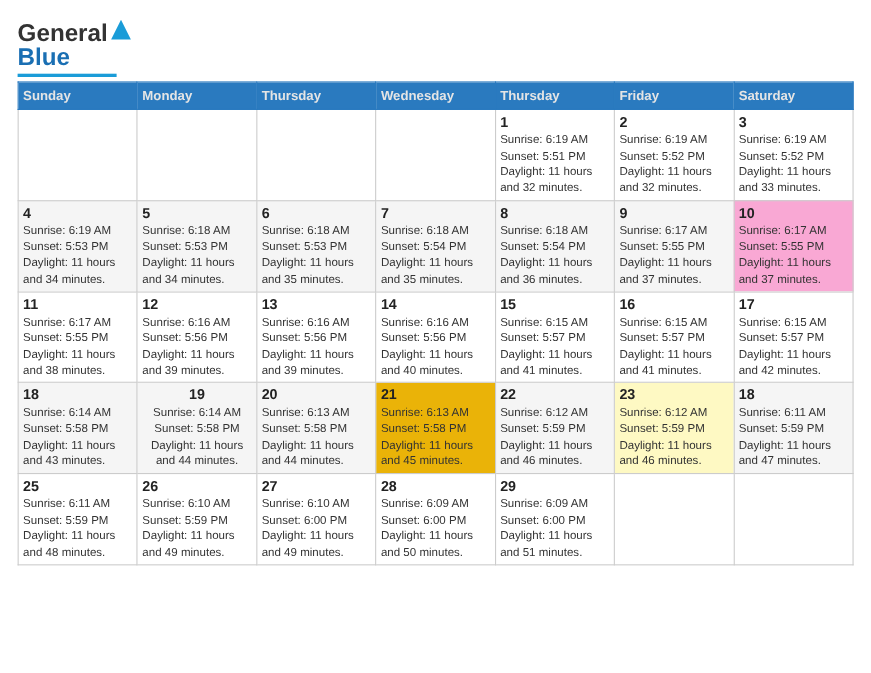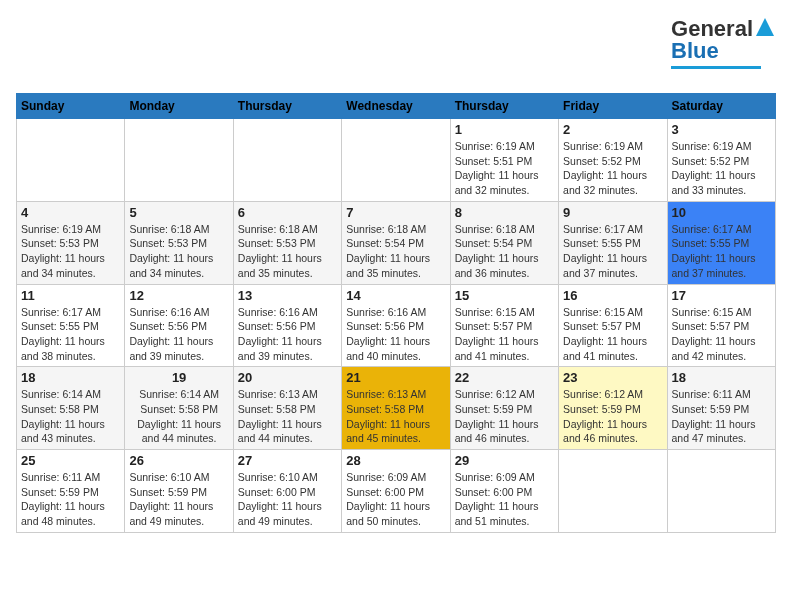--- a/index.html
+++ b/index.html
@@ -5,23 +5,23 @@
     * { box-sizing: border-box; margin: 0; padding: 0; }
     body {
       font-family: Arial, sans-serif;
       background: #fff;
       width: 792px;
       min-height: 612px;
       padding: 16px;
     }
     .header {
       display: flex;
-      justify-content: flex-end;
+      justify-content: flex-start;
       align-items: flex-start;
-      margin-bottom: 24px;
+      margin-bottom: 4px;
     }
     .logo {
       display: flex;
       flex-direction: column;
       align-items: flex-start;
     }
     .logo-line {
       display: flex; align-items: center;
     }
     .logo-underline {
@@ -42,21 +42,21 @@
       font-size: 15px;
       color: #555;
     }
     .calendar {
       width: 100%;
       border-collapse: collapse;
       font-size: 11px;
     }
     .calendar th {
       background: #2a7abf;
-      color: #000000;
+      color: #e5e5e5;
       padding: 5px 4px;
       text-align: left;
       font-size: 12px;
       font-weight: bold;
       border: 1px solid #2a7abf;
     }
     .calendar td {
       border: 1px solid #ccc;
       vertical-align: top;
       padding: 3px 4px;
@@ -171,21 +171,21 @@
           <div class="day-info" style="white-space: pre-line;">Sunrise: 6:18 AM
 Sunset: 5:54 PM
 Daylight: 11 hours and 36 minutes.</div>
         </td>
         <td style="background: rgb(245, 245, 245);">
           <div class="day-num">9</div>
           <div class="day-info" style="white-space: pre-line;">Sunrise: 6:17 AM
 Sunset: 5:55 PM
 Daylight: 11 hours and 37 minutes.</div>
         </td>
-        <td style="background: #3b82f6;">
+        <td style="background: #f9a8d4;">
           <div class="day-num">10</div>
           <div class="day-info" style="white-space: pre-line;">Sunrise: 6:17 AM
 Sunset: 5:55 PM
 Daylight: 11 hours and 37 minutes.</div>
         </td>
       </tr>
       <tr>
         <td>
           <div class="day-num">11</div>
           <div class="day-info" style="white-space: pre-line;">Sunrise: 6:17 AM

